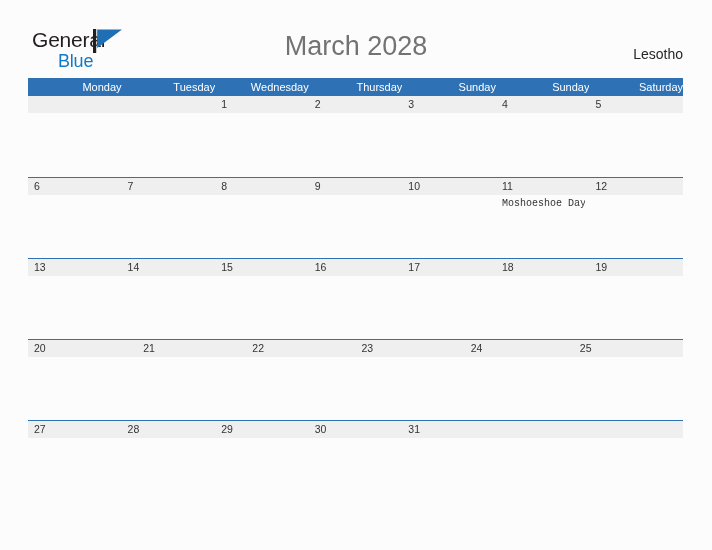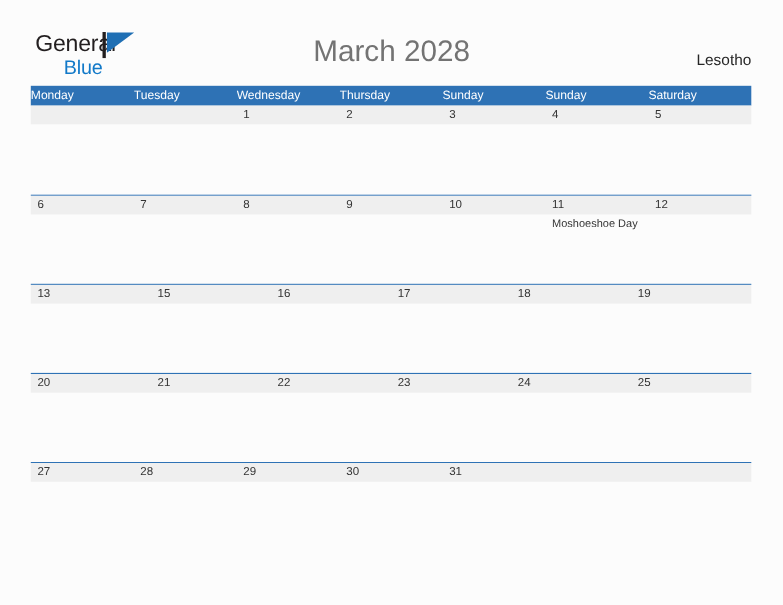--- a/index.html
+++ b/index.html
@@ -106,20 +106,21 @@
   .weekday-cell {
     flex: 1 1 0;
     min-width: 0;
     color: #ffffff;
     font-size: 11px;
     line-height: 18px;
     padding-left: 0;
     box-sizing: border-box;
     white-space: nowrap;
     overflow: hidden;
+    text-align: right;
   }
 
   .week-row {
     display: flex;
     width: 100%;
     height: 81px;
     border-top: 1px solid #2e72b5;
     box-sizing: border-box;
     position: relative;
   }
@@ -149,20 +150,21 @@
   .day-number {
     font-size: 10.5px;
     line-height: 17px;
     height: 17px;
     color: #333333;
     display: block;
   }
   .day-events {
     display: block;
     padding-top: 2px;
+    font-family: Liberation Mono, monospace;
   }
   .day-event {
     display: block;
     font-size: 10px;
     line-height: 13px;
     color: #333333;
     white-space: nowrap;
     overflow: hidden;
   }
   .day-cell.empty .day-number { visibility: hidden; }
@@ -264,20 +266,24 @@
         <span class="day-events"></span>
       </div>
   </div>
 
   <div class="week-row">
     <div class="day-cell">
         <span class="day-number">13</span>
         <span class="day-events"></span>
       </div>
     <div class="day-cell">
+        <span class="day-number">14</span>
+        <span class="day-events"></span>
+      </div>
+    <div class="day-cell">
         <span class="day-number">15</span>
         <span class="day-events"></span>
       </div>
     <div class="day-cell">
         <span class="day-number">16</span>
         <span class="day-events"></span>
       </div>
     <div class="day-cell">
         <span class="day-number">17</span>
         <span class="day-events"></span>

